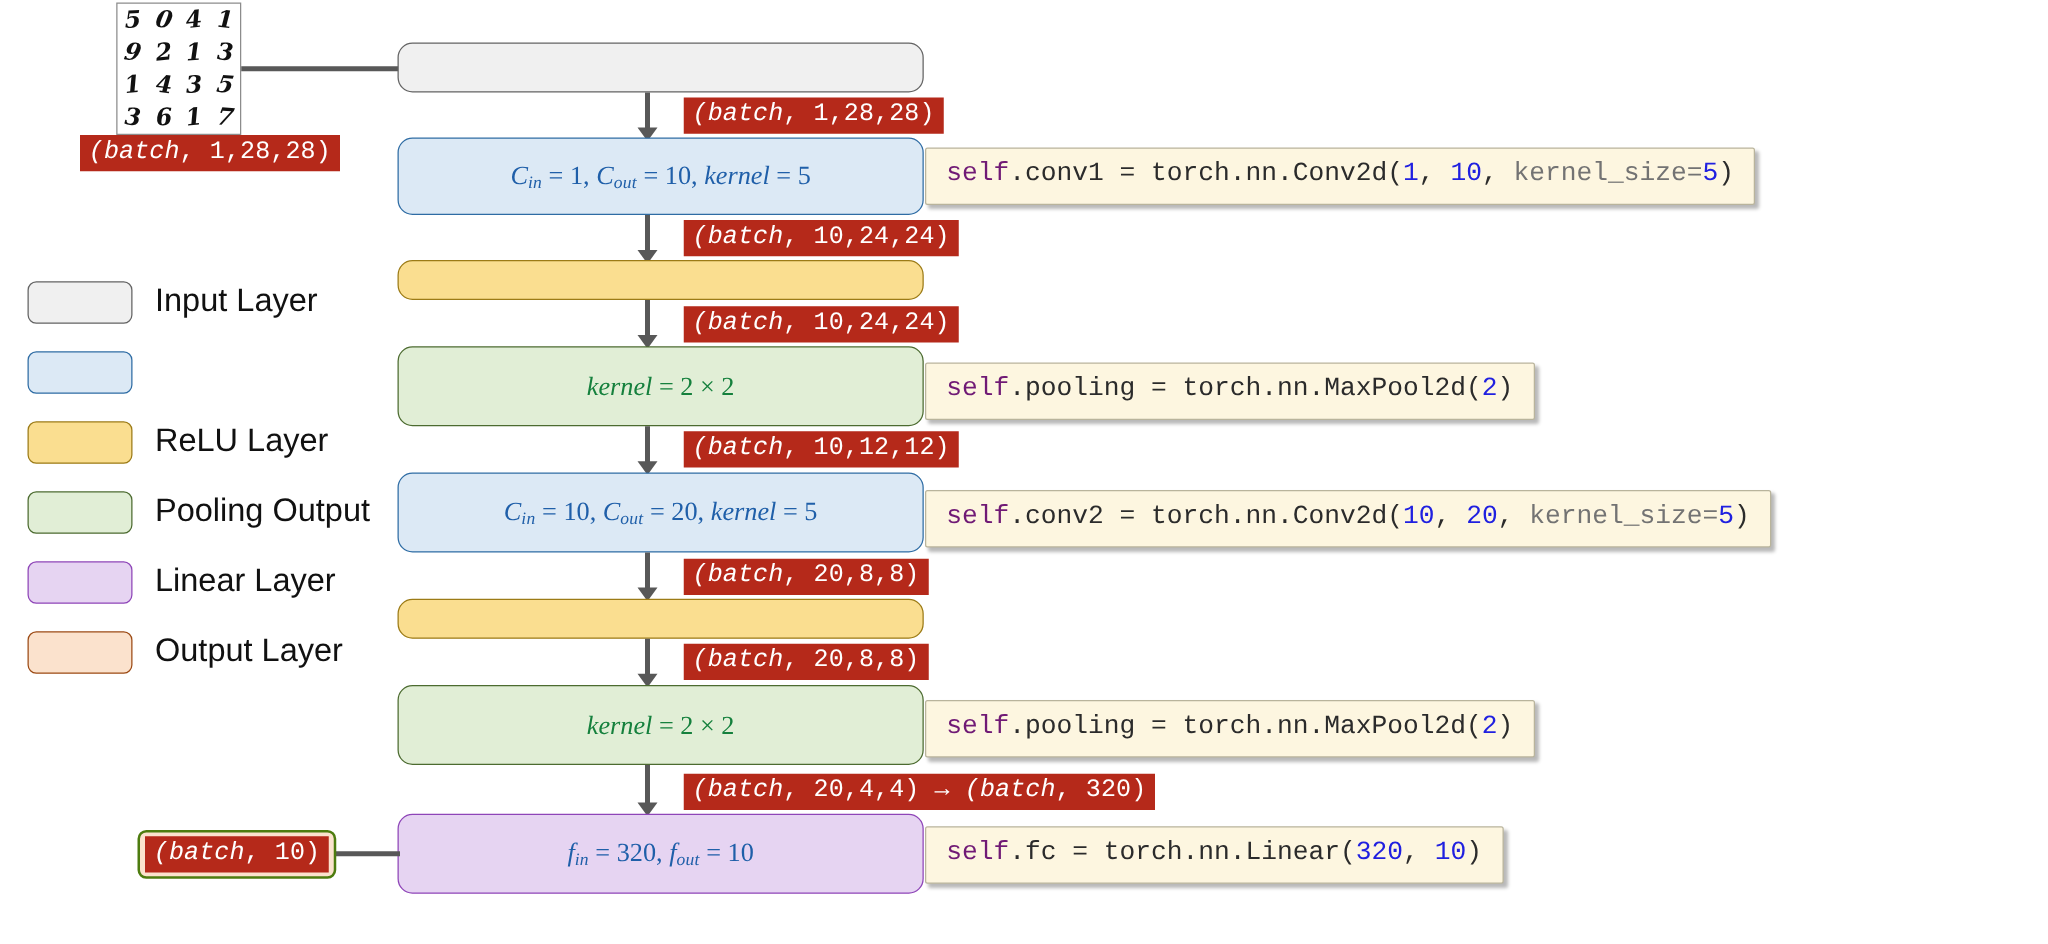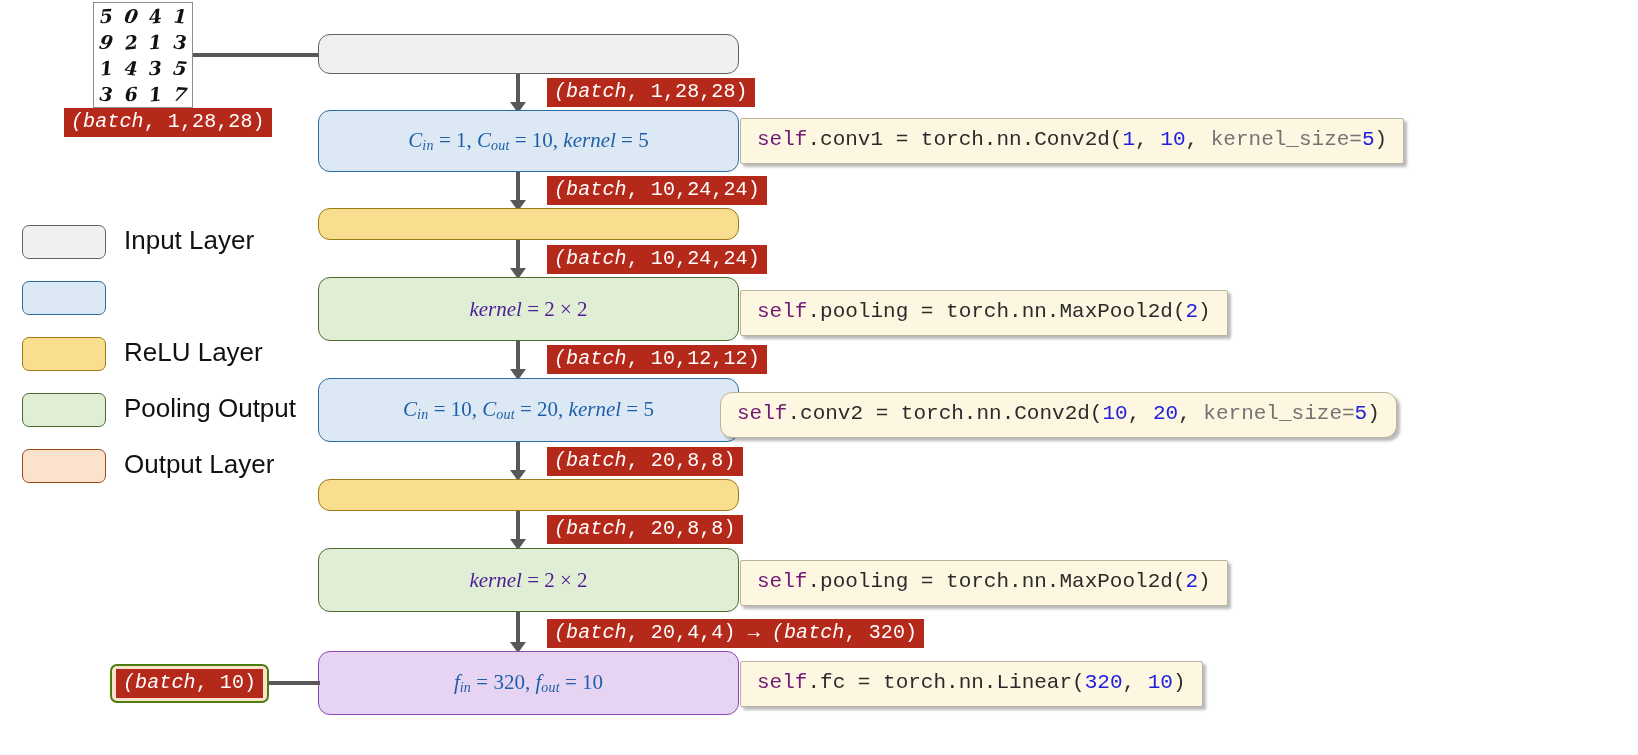--- a/index.html
+++ b/index.html
@@ -95,21 +95,21 @@
     border: 1.6px solid #2e6ca4;
     color: #1f5fa9;
   }
   .box-relu {
     background: #fade90;
     border: 1.6px solid #9c7b16;
   }
   .box-pool {
     background: #e1eed6;
     border: 1.6px solid #4c6b30;
-    color: #4c1d95;
+    color: #15803d;
   }
   .box-linear {
     background: #e6d4f2;
     border: 1.6px solid #8e45b8;
     color: #1f5fa9;
   }
 
   
   .v-arrow {
     position: absolute;
@@ -274,20 +274,24 @@
   </div>
   <div class="legend-row">
     <div class="legend-swatch sw-relu"></div>
     <div class="legend-label">ReLU Layer</div>
   </div>
   <div class="legend-row">
     <div class="legend-swatch sw-pool"></div>
     <div class="legend-label">Pooling Output</div>
   </div>
   <div class="legend-row">
+    <div class="legend-swatch sw-linear"></div>
+    <div class="legend-label">Linear Layer</div>
+  </div>
+  <div class="legend-row">
     <div class="legend-swatch sw-output"></div>
     <div class="legend-label">Output Layer</div>
   </div>
 </div>
 
 <div class="layer-box box-input" style="top:34px; height:40px;"></div>
 <div class="v-arrow" style="top:74px; height:30px;"></div>
 <div class="shape-badge" style="left:547px; top:78px;">
   <span class="it">(batch</span><span>, 1,28,28)</span>
 </div>
@@ -348,21 +352,21 @@
 </div>
 
 <div class="code-box" style="left:740px; top:118px;">
   <span class="tok-self">self</span><span>.conv1 = torch.nn.Conv2d(</span><span class="tok-num">1</span><span>,  </span><span class="tok-num">10</span><span>,  </span><span class="tok-kw">kernel_size=</span><span class="tok-num">5</span><span>)</span>
 </div>
 
 <div class="code-box" style="left:740px; top:290px;">
   <span class="tok-self">self</span><span>.pooling = torch.nn.MaxPool2d(</span><span class="tok-num">2</span><span>)</span>
 </div>
 
-<div class="code-box" style="left:720px; top:392px;border-radius:12px;">
+<div class="code-box" style="left:740px; top:392px;">
   <span class="tok-self">self</span><span>.conv2 = torch.nn.Conv2d(</span><span class="tok-num">10</span><span>,  </span><span class="tok-num">20</span><span>,  </span><span class="tok-kw">kernel_size=</span><span class="tok-num">5</span><span>)</span>
 </div>
 
 <div class="code-box" style="left:740px; top:560px;">
   <span class="tok-self">self</span><span>.pooling = torch.nn.MaxPool2d(</span><span class="tok-num">2</span><span>)</span>
 </div>
 
 <div class="code-box" style="left:740px; top:661px;">
   <span class="tok-self">self</span><span>.fc = torch.nn.Linear(</span><span class="tok-num">320</span><span>,  </span><span class="tok-num">10</span><span>)</span>
 </div>

